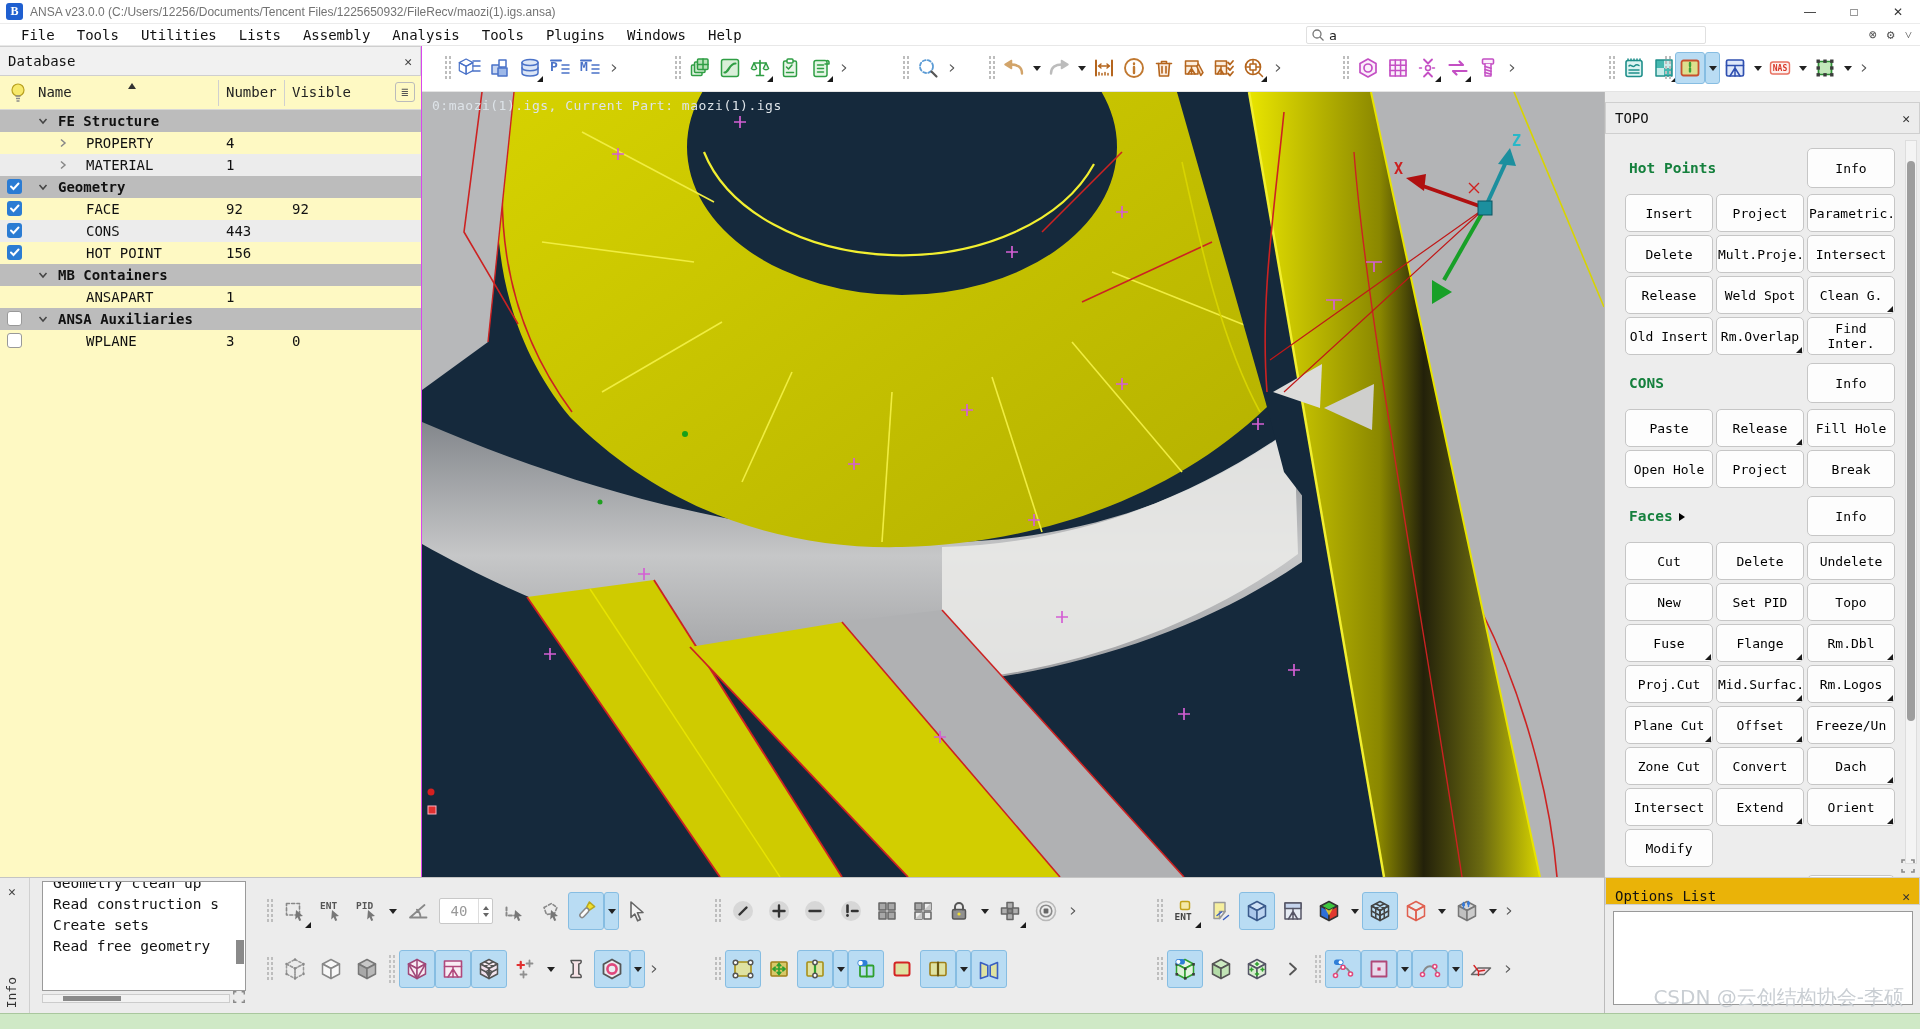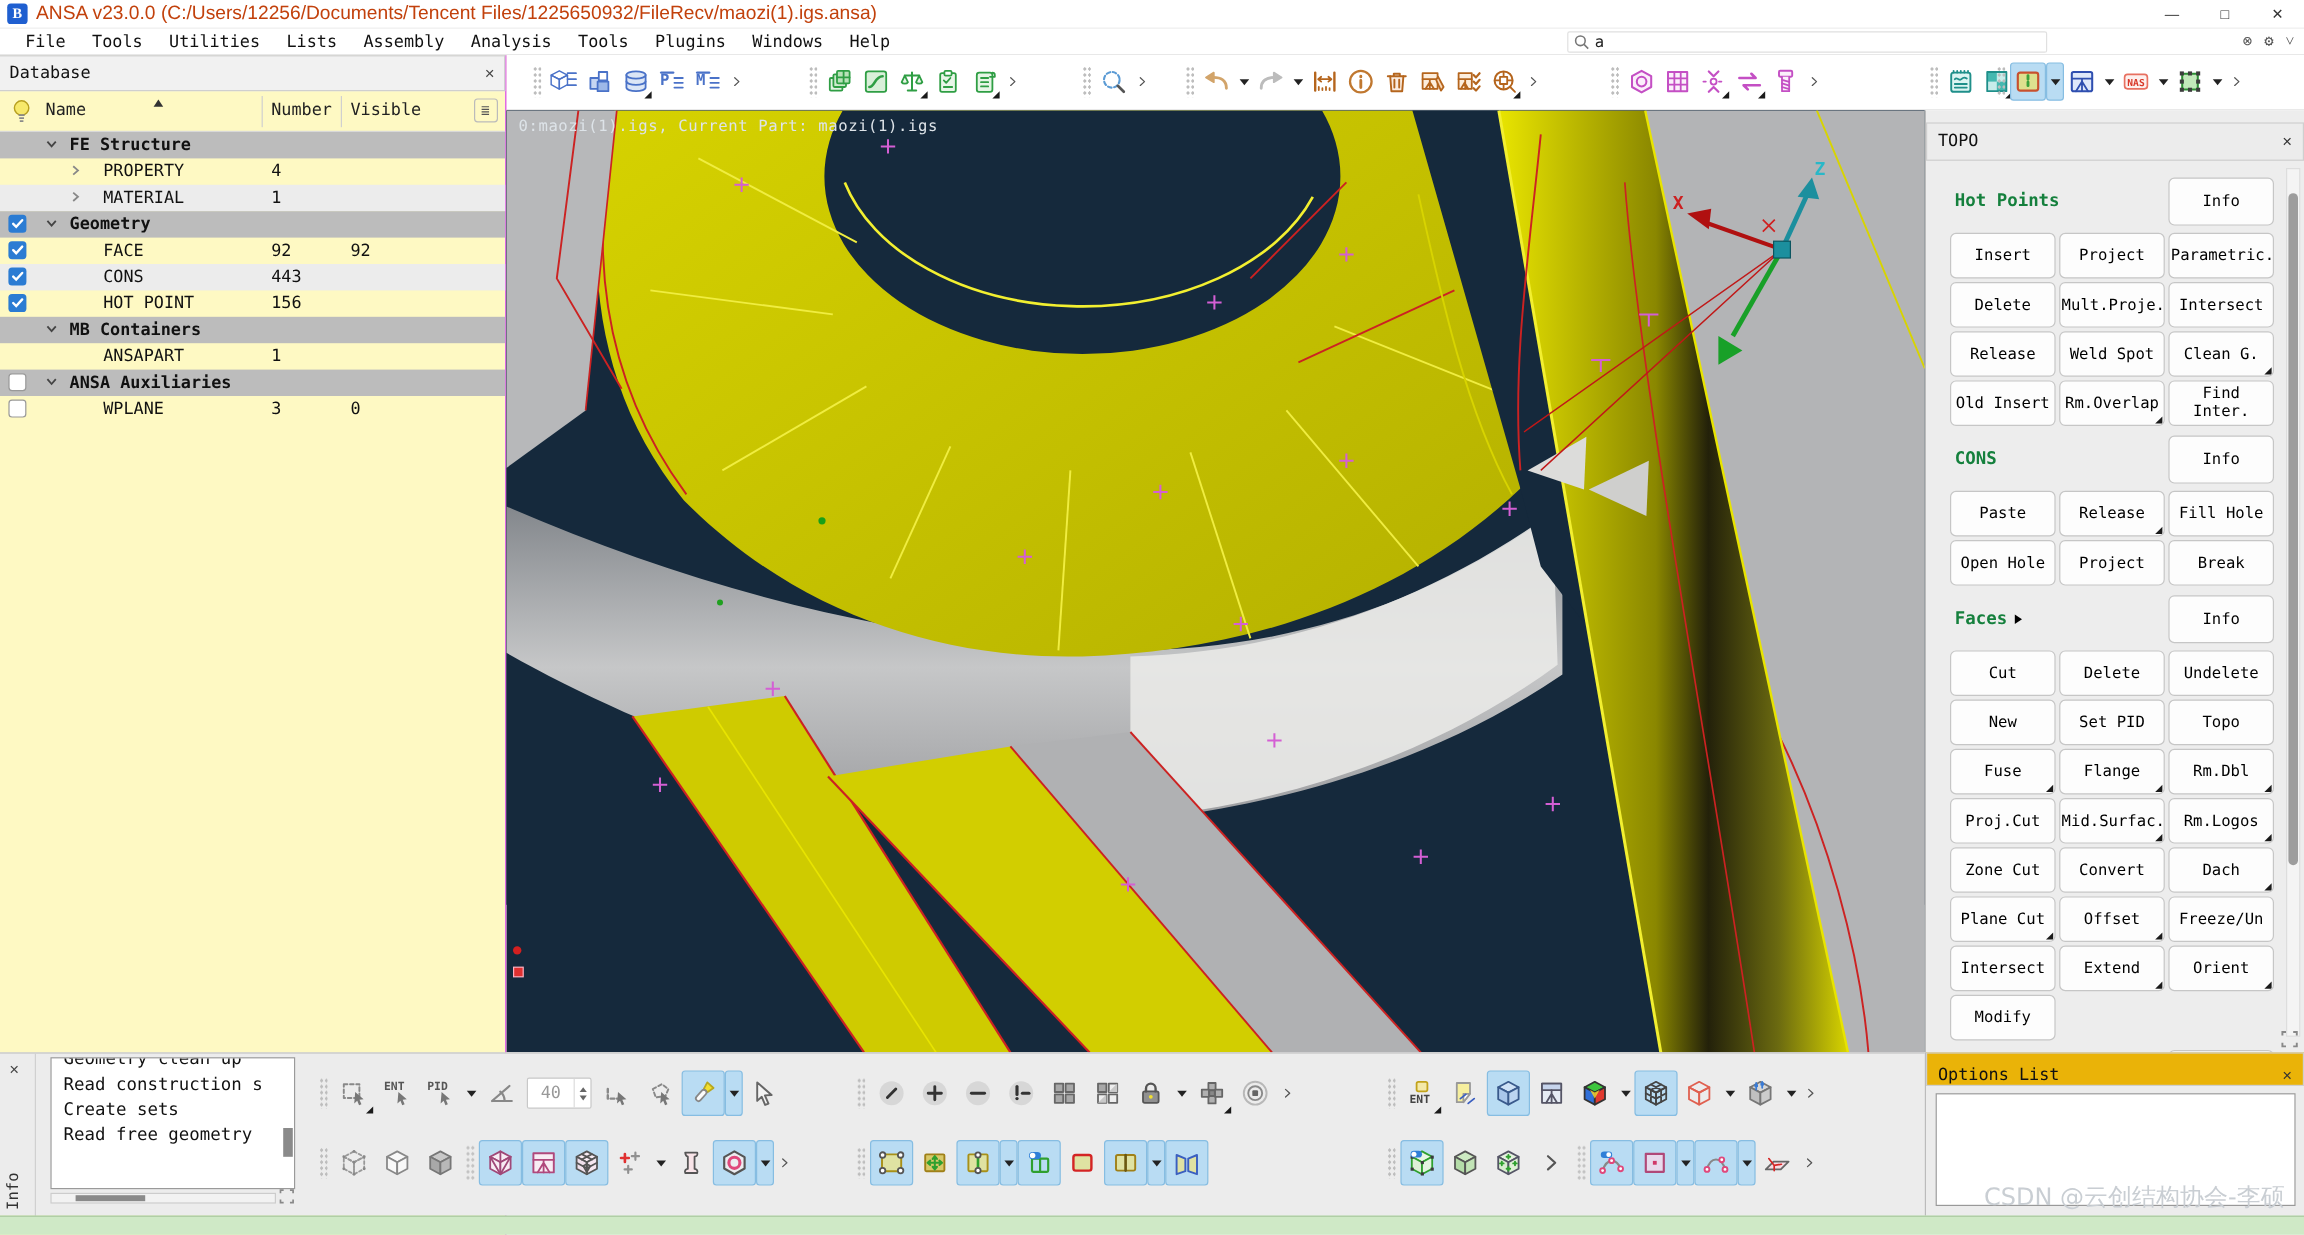--- a/index.html
+++ b/index.html
@@ -3,21 +3,21 @@
 <meta charset="utf-8">
 <style>
   *{box-sizing:border-box;margin:0;padding:0}
   html,body{width:1920px;height:1029px;overflow:hidden;background:#fff;
     font-family:"DejaVu Sans Mono",monospace;-webkit-font-smoothing:antialiased}
   
   #titlebar{position:absolute;left:0;top:0;width:1920px;height:24px;background:#fff;
     display:flex;align-items:center;font-family:"Liberation Sans",sans-serif;border-bottom:1px solid #ececec}
   #applogo{width:17px;height:17px;margin:0 7px 0 6px;background:#1f5fd0;border-radius:3px;
     color:#fff;font:bold 12px/17px "Liberation Serif",serif;text-align:center}
-  #apptitle{font-size:16px;color:#c2410c}
+  #apptitle{font-size:12px;color:#737373}
   .wctl{width:44px;height:24px;text-align:center;line-height:24px;font-size:12px;color:#333;cursor:default}
   #winctls{margin-left:auto;display:flex}
   
   #menubar{position:absolute;left:0;top:24px;width:1920px;height:22px;background:#fff;display:flex;border-bottom:1px solid #e8e8e8}
   #menuitems{display:flex;gap:0;padding-left:10px}
   .menu-item{font-size:14px;color:#111;padding:0 11px;line-height:22px}
   #searchbox{position:absolute;left:1306px;top:2px;width:400px;height:18px;border:1px solid #e0e0e0;
     border-radius:2px;display:flex;align-items:center;padding-left:4px;background:#fff}
   #searchval{font-size:13px;color:#222;margin-left:4px}
   #menu-right{position:absolute;right:8px;top:0;display:flex;gap:10px;font-size:13px;color:#555;line-height:22px}
@@ -751,28 +751,28 @@
         <button class="tbtn">Fuse<i class="corner"></i></button>
         <button class="tbtn">Flange<i class="corner"></i></button>
         <button class="tbtn">Rm.Dbl<i class="corner"></i></button>
       </div>
       <div class="trow">
         <button class="tbtn">Proj.Cut</button>
         <button class="tbtn">Mid.Surfac.<i class="corner"></i></button>
         <button class="tbtn">Rm.Logos<i class="corner"></i></button>
       </div>
       <div class="trow">
+        <button class="tbtn">Plane Cut<i class="corner"></i></button>
+        <button class="tbtn">Offset<i class="corner"></i></button>
+        <button class="tbtn">Freeze/Un</button>
+      </div>
+      <div class="trow">
         <button class="tbtn">Zone Cut</button>
         <button class="tbtn">Convert</button>
         <button class="tbtn">Dach<i class="corner"></i></button>
-      </div>
-      <div class="trow">
-        <button class="tbtn">Plane Cut<i class="corner"></i></button>
-        <button class="tbtn">Offset<i class="corner"></i></button>
-        <button class="tbtn">Freeze/Un</button>
       </div>
       <div class="trow">
         <button class="tbtn">Intersect</button>
         <button class="tbtn">Extend<i class="corner"></i></button>
         <button class="tbtn">Orient<i class="corner"></i></button>
       </div>
       <div class="trow">
         <button class="tbtn">Modify</button>
       </div>
       <div class="tsec-head">

